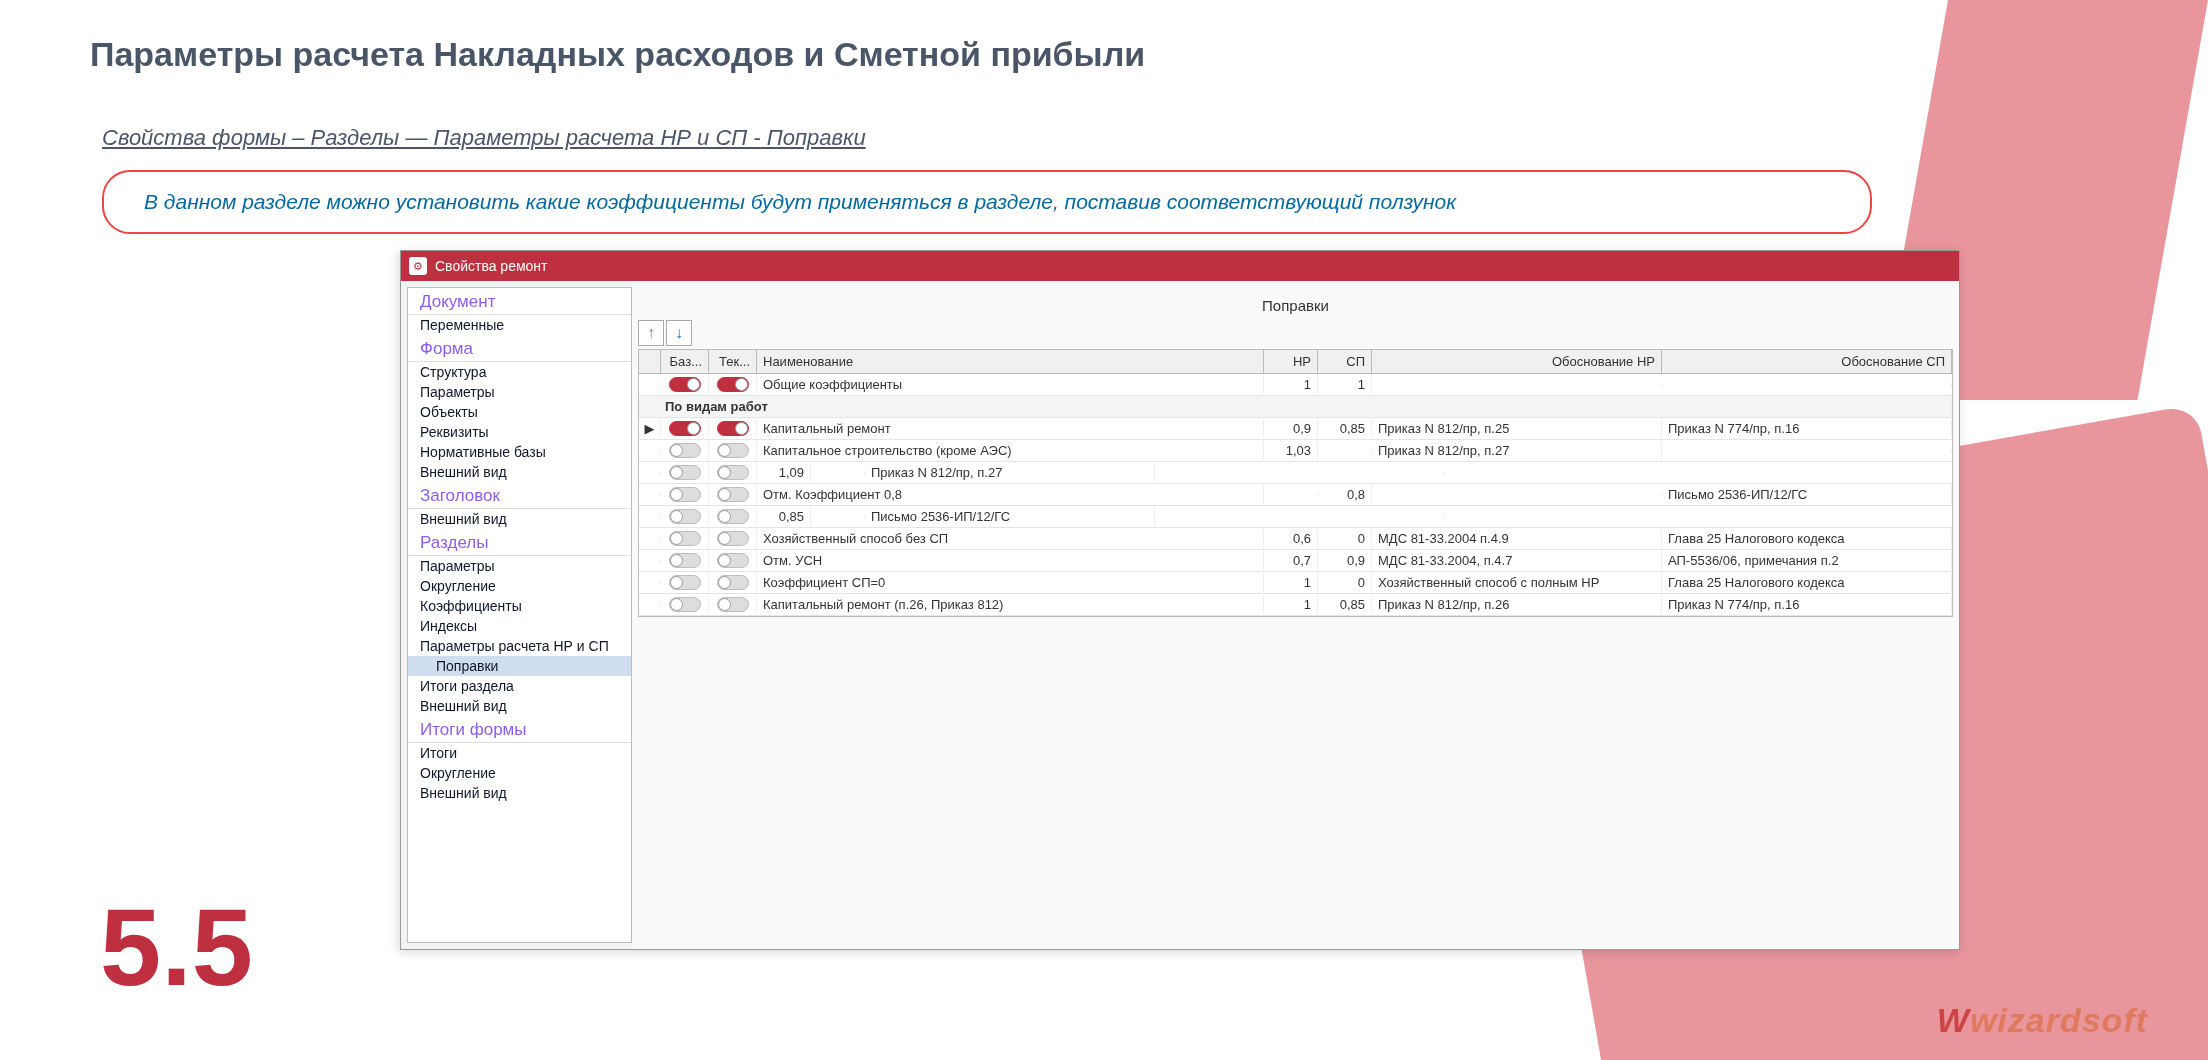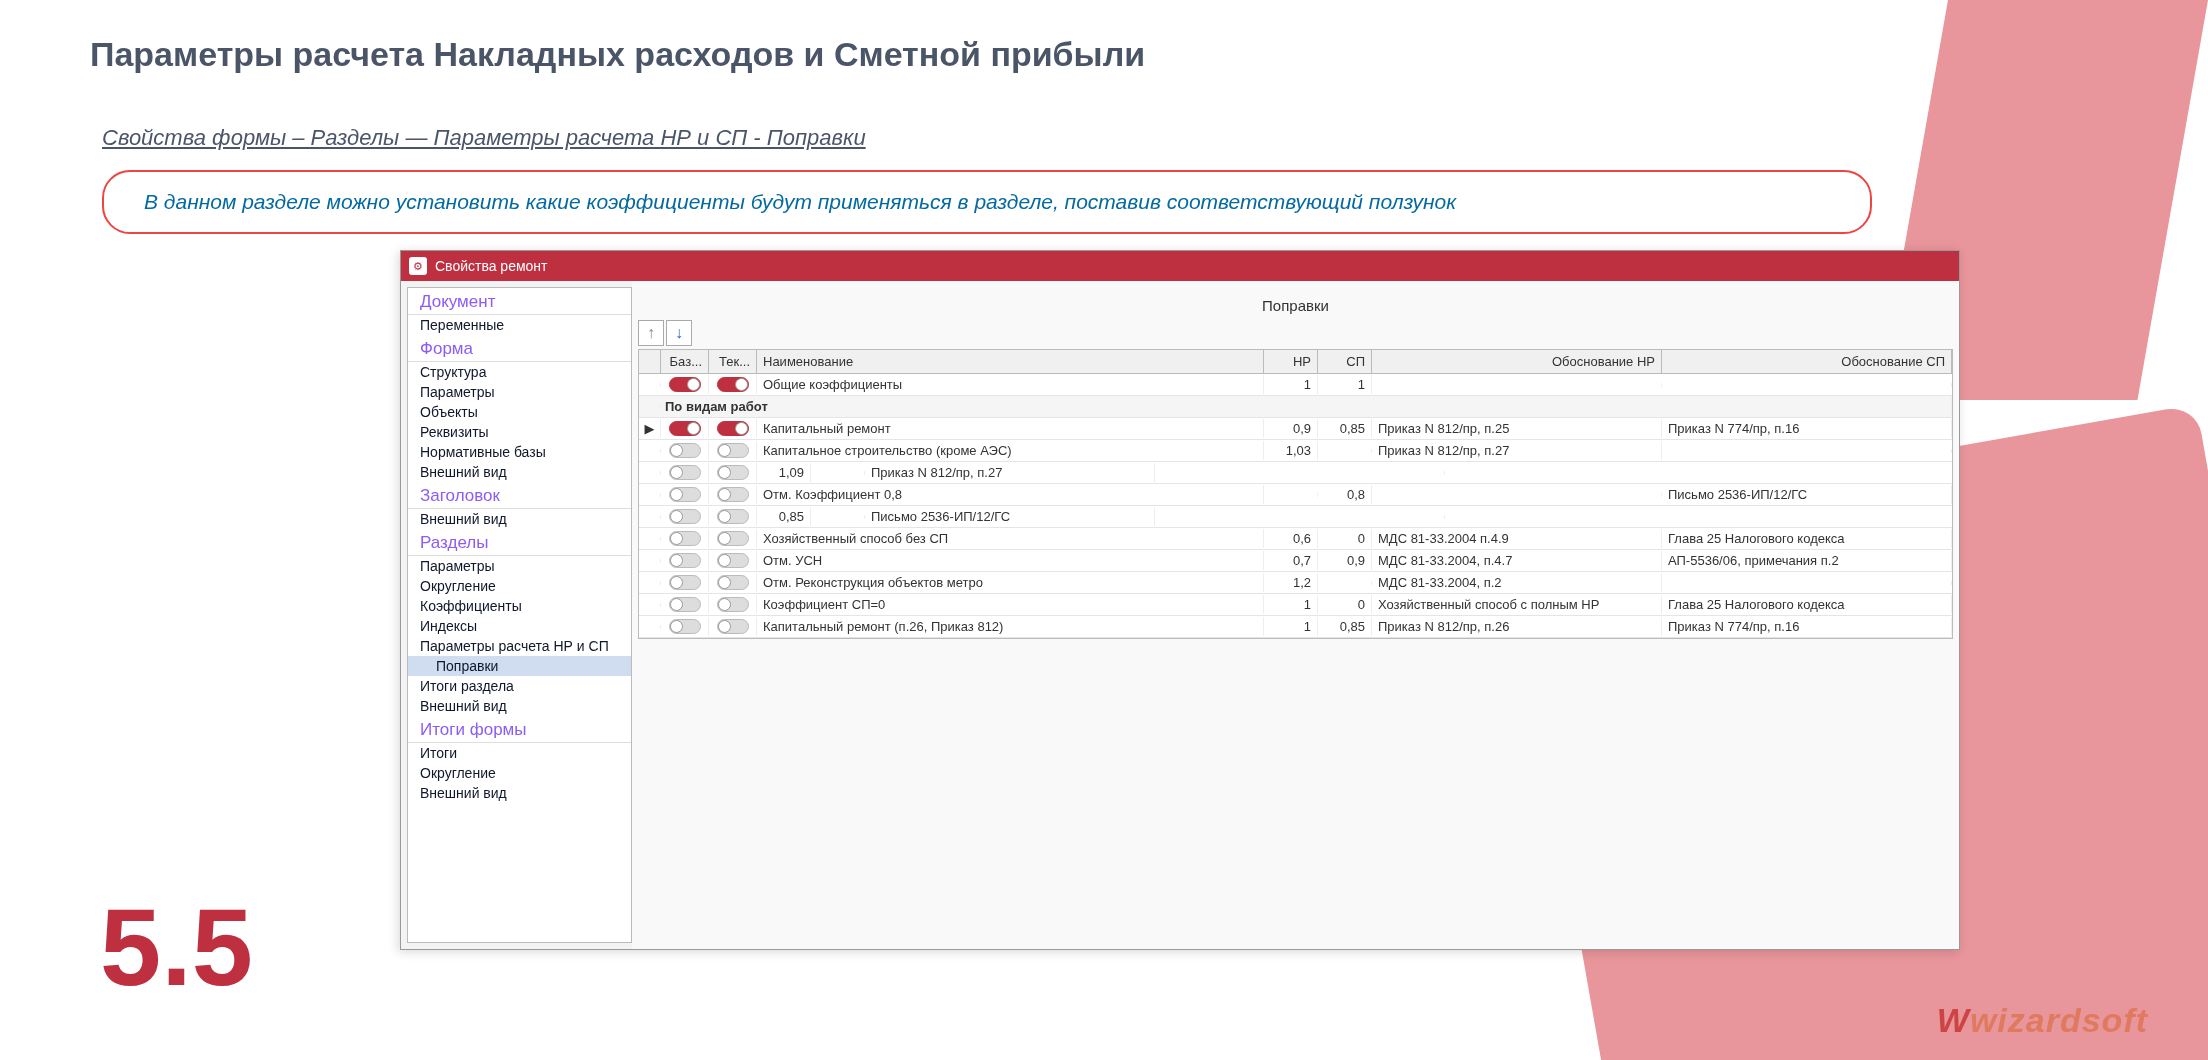--- a/index.html
+++ b/index.html
@@ -242,34 +242,20 @@
               <div class="cell col-osp">АП-5536/06, примечания п.2</div>
             </div>
             <div class="grid-row">
               <div class="cell col-marker row-marker"></div>
               <div class="cell col-baz" style="display:flex;justify-content:center;align-items:center">
                 <span class="toggle"></span>
               </div>
               <div class="cell col-tek" style="display:flex;justify-content:center;align-items:center">
                 <span class="toggle"></span>
               </div>
-              <div class="cell col-name">Отм. Реконструкция объектов метро</div>
-              <div class="cell col-hr num">1,2</div>
-              <div class="cell col-sp num"></div>
-              <div class="cell col-ohr">МДС 81-33.2004, п.2</div>
-              <div class="cell col-osp"></div>
-            </div>
-            <div class="grid-row">
-              <div class="cell col-marker row-marker"></div>
-              <div class="cell col-baz" style="display:flex;justify-content:center;align-items:center">
-                <span class="toggle"></span>
-              </div>
-              <div class="cell col-tek" style="display:flex;justify-content:center;align-items:center">
-                <span class="toggle"></span>
-              </div>
               <div class="cell col-name">Коэффициент СП=0</div>
               <div class="cell col-hr num">1</div>
               <div class="cell col-sp num">0</div>
               <div class="cell col-ohr">Хозяйственный способ с полным НР</div>
               <div class="cell col-osp">Глава 25 Налогового кодекса</div>
             </div>
             <div class="grid-row">
               <div class="cell col-marker row-marker"></div>
               <div class="cell col-baz" style="display:flex;justify-content:center;align-items:center">
                 <span class="toggle"></span>

